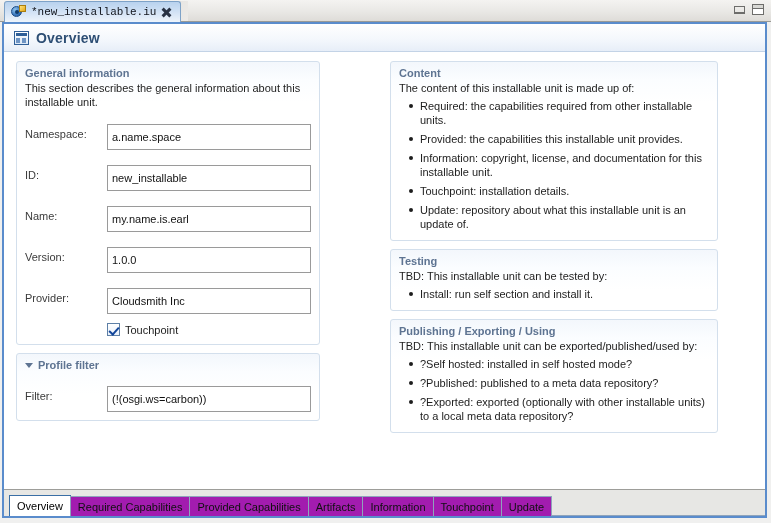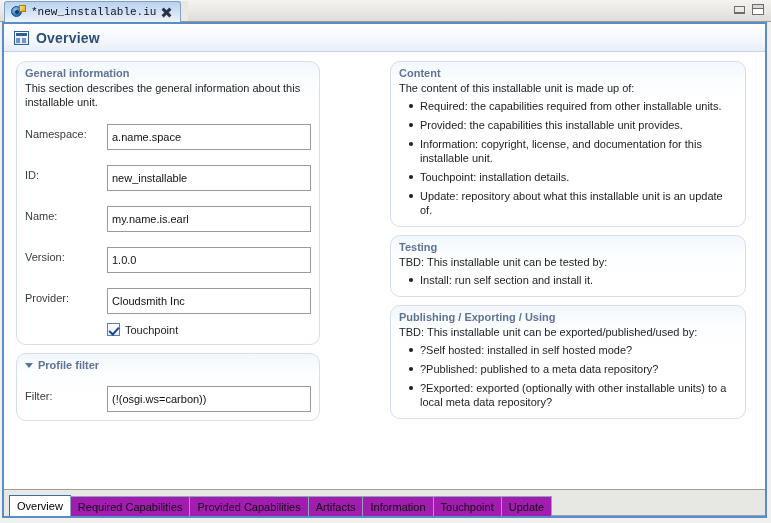--- a/index.html
+++ b/index.html
@@ -168,26 +168,26 @@
 
   
   .form-scroll {
     position: absolute;
     left: 0; top: 29px; right: 0; bottom: 28px;
     background: #ffffff;
     overflow: hidden;
   }
 
   .col-left  { position: absolute; left: 12px;  top: 8px; width: 304px; }
-  .col-right { position: absolute; left: 386px; top: 8px; width: 356px; }
+  .col-right { position: absolute; left: 386px; top: 8px; width: 328px; }
 
   
   .section {
     border: 1px solid #d3dfec;
-    border-radius: 10px;
+    border-radius: 3px;
     background: linear-gradient(to bottom, #f3f7fc 0%, #fbfdff 18px, #ffffff 40px, #ffffff 100%);
     margin-bottom: 8px;
     padding: 4px 8px 8px 8px;
     box-sizing: border-box;
   }
   .section-title {
     font-size: 11px;
     font-weight: bold;
     color: #5e7492;
     margin: 1px 0 2px 0;

